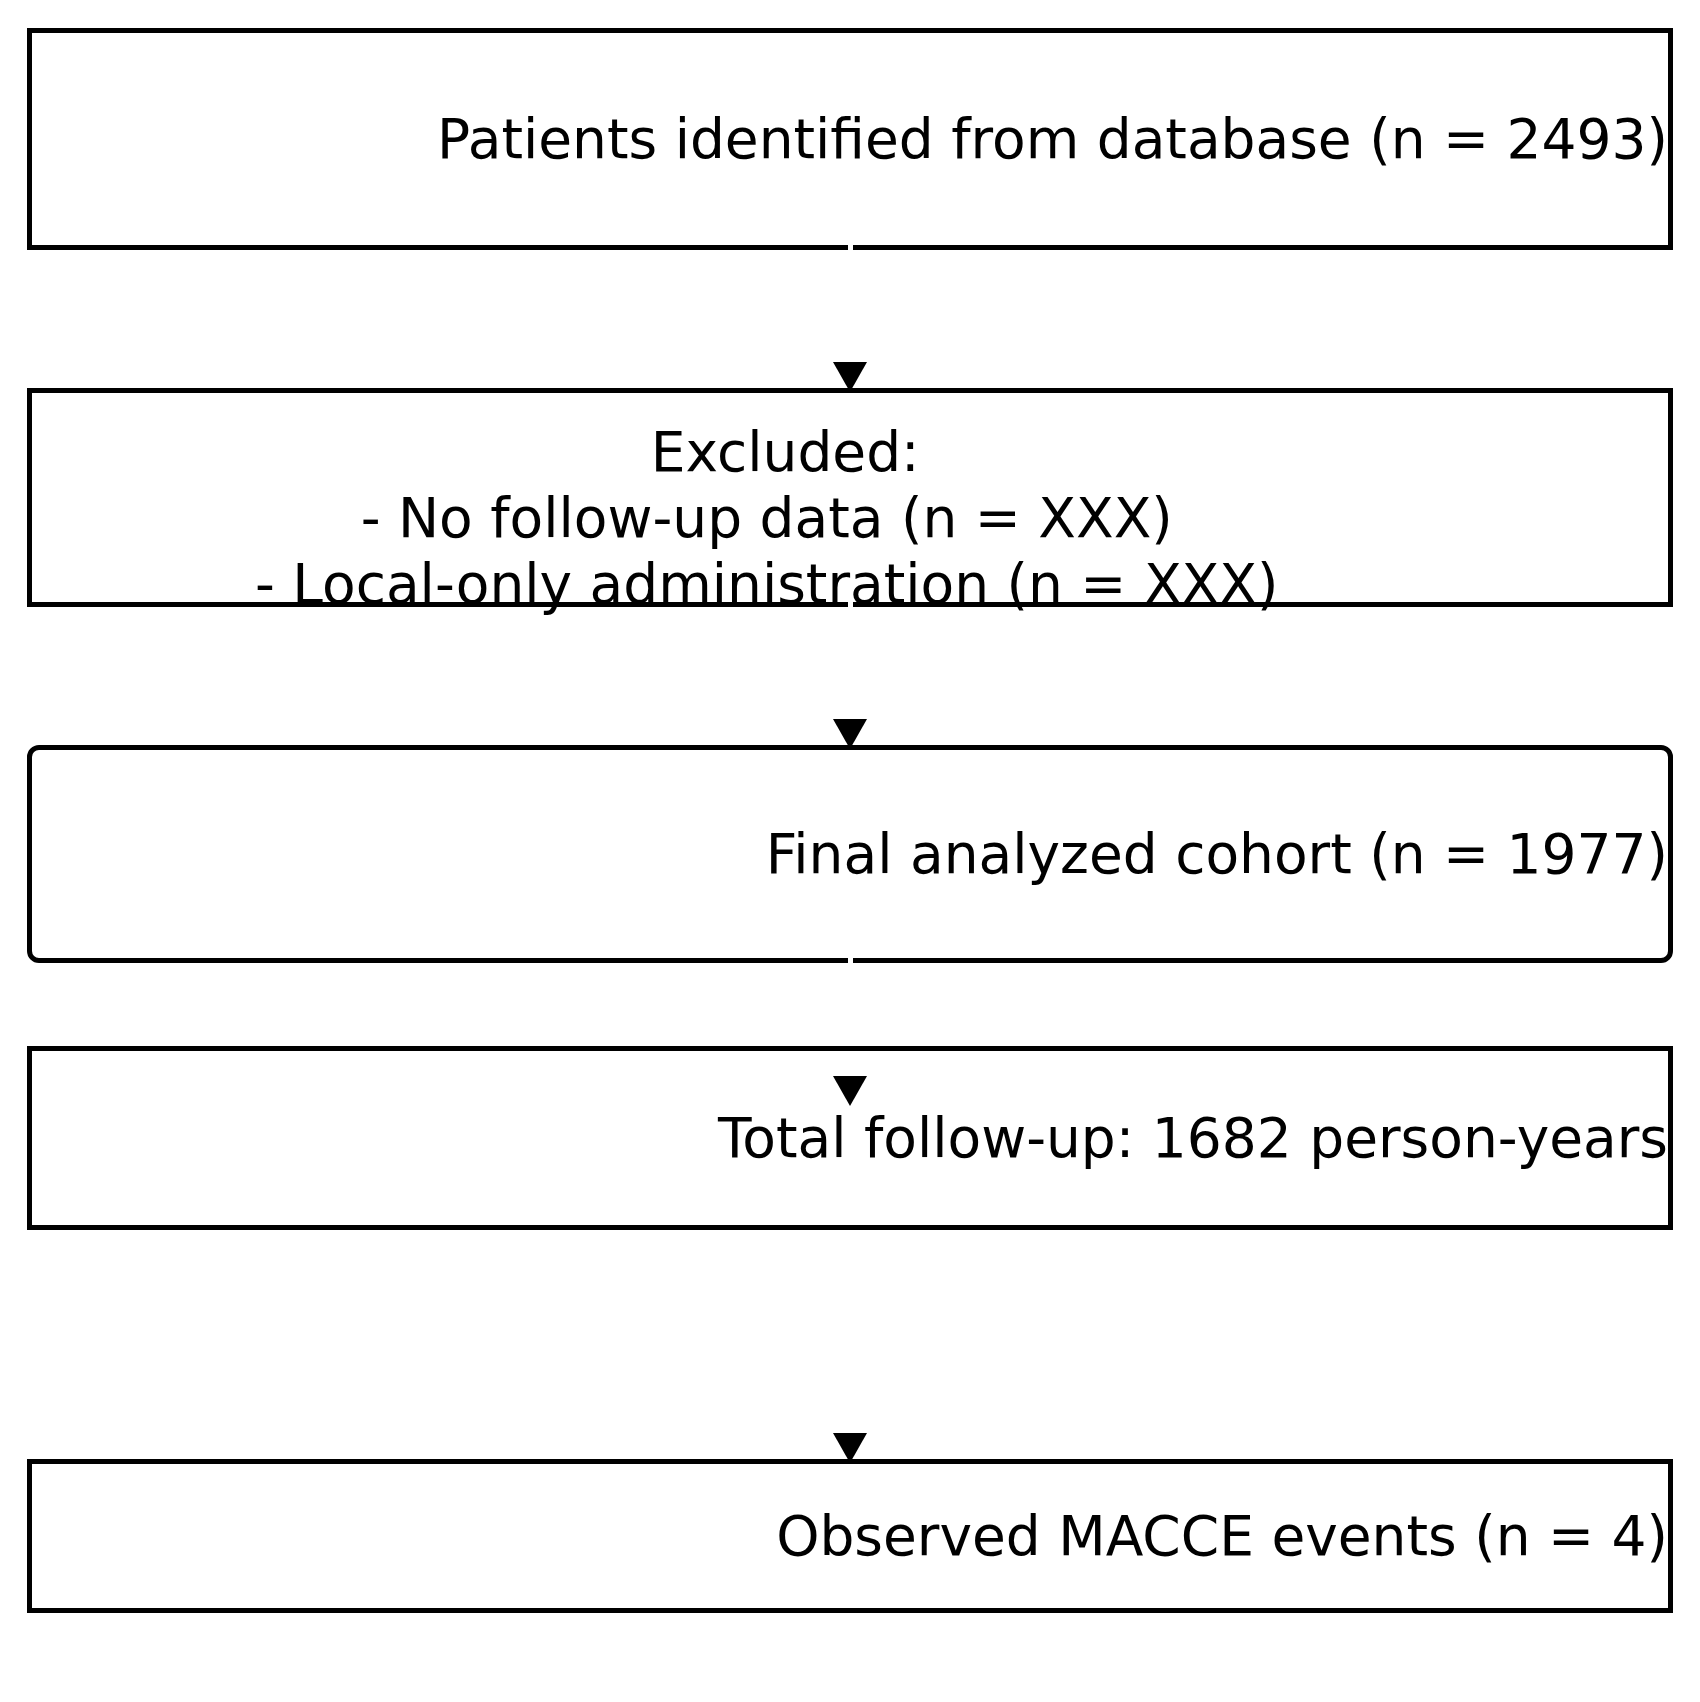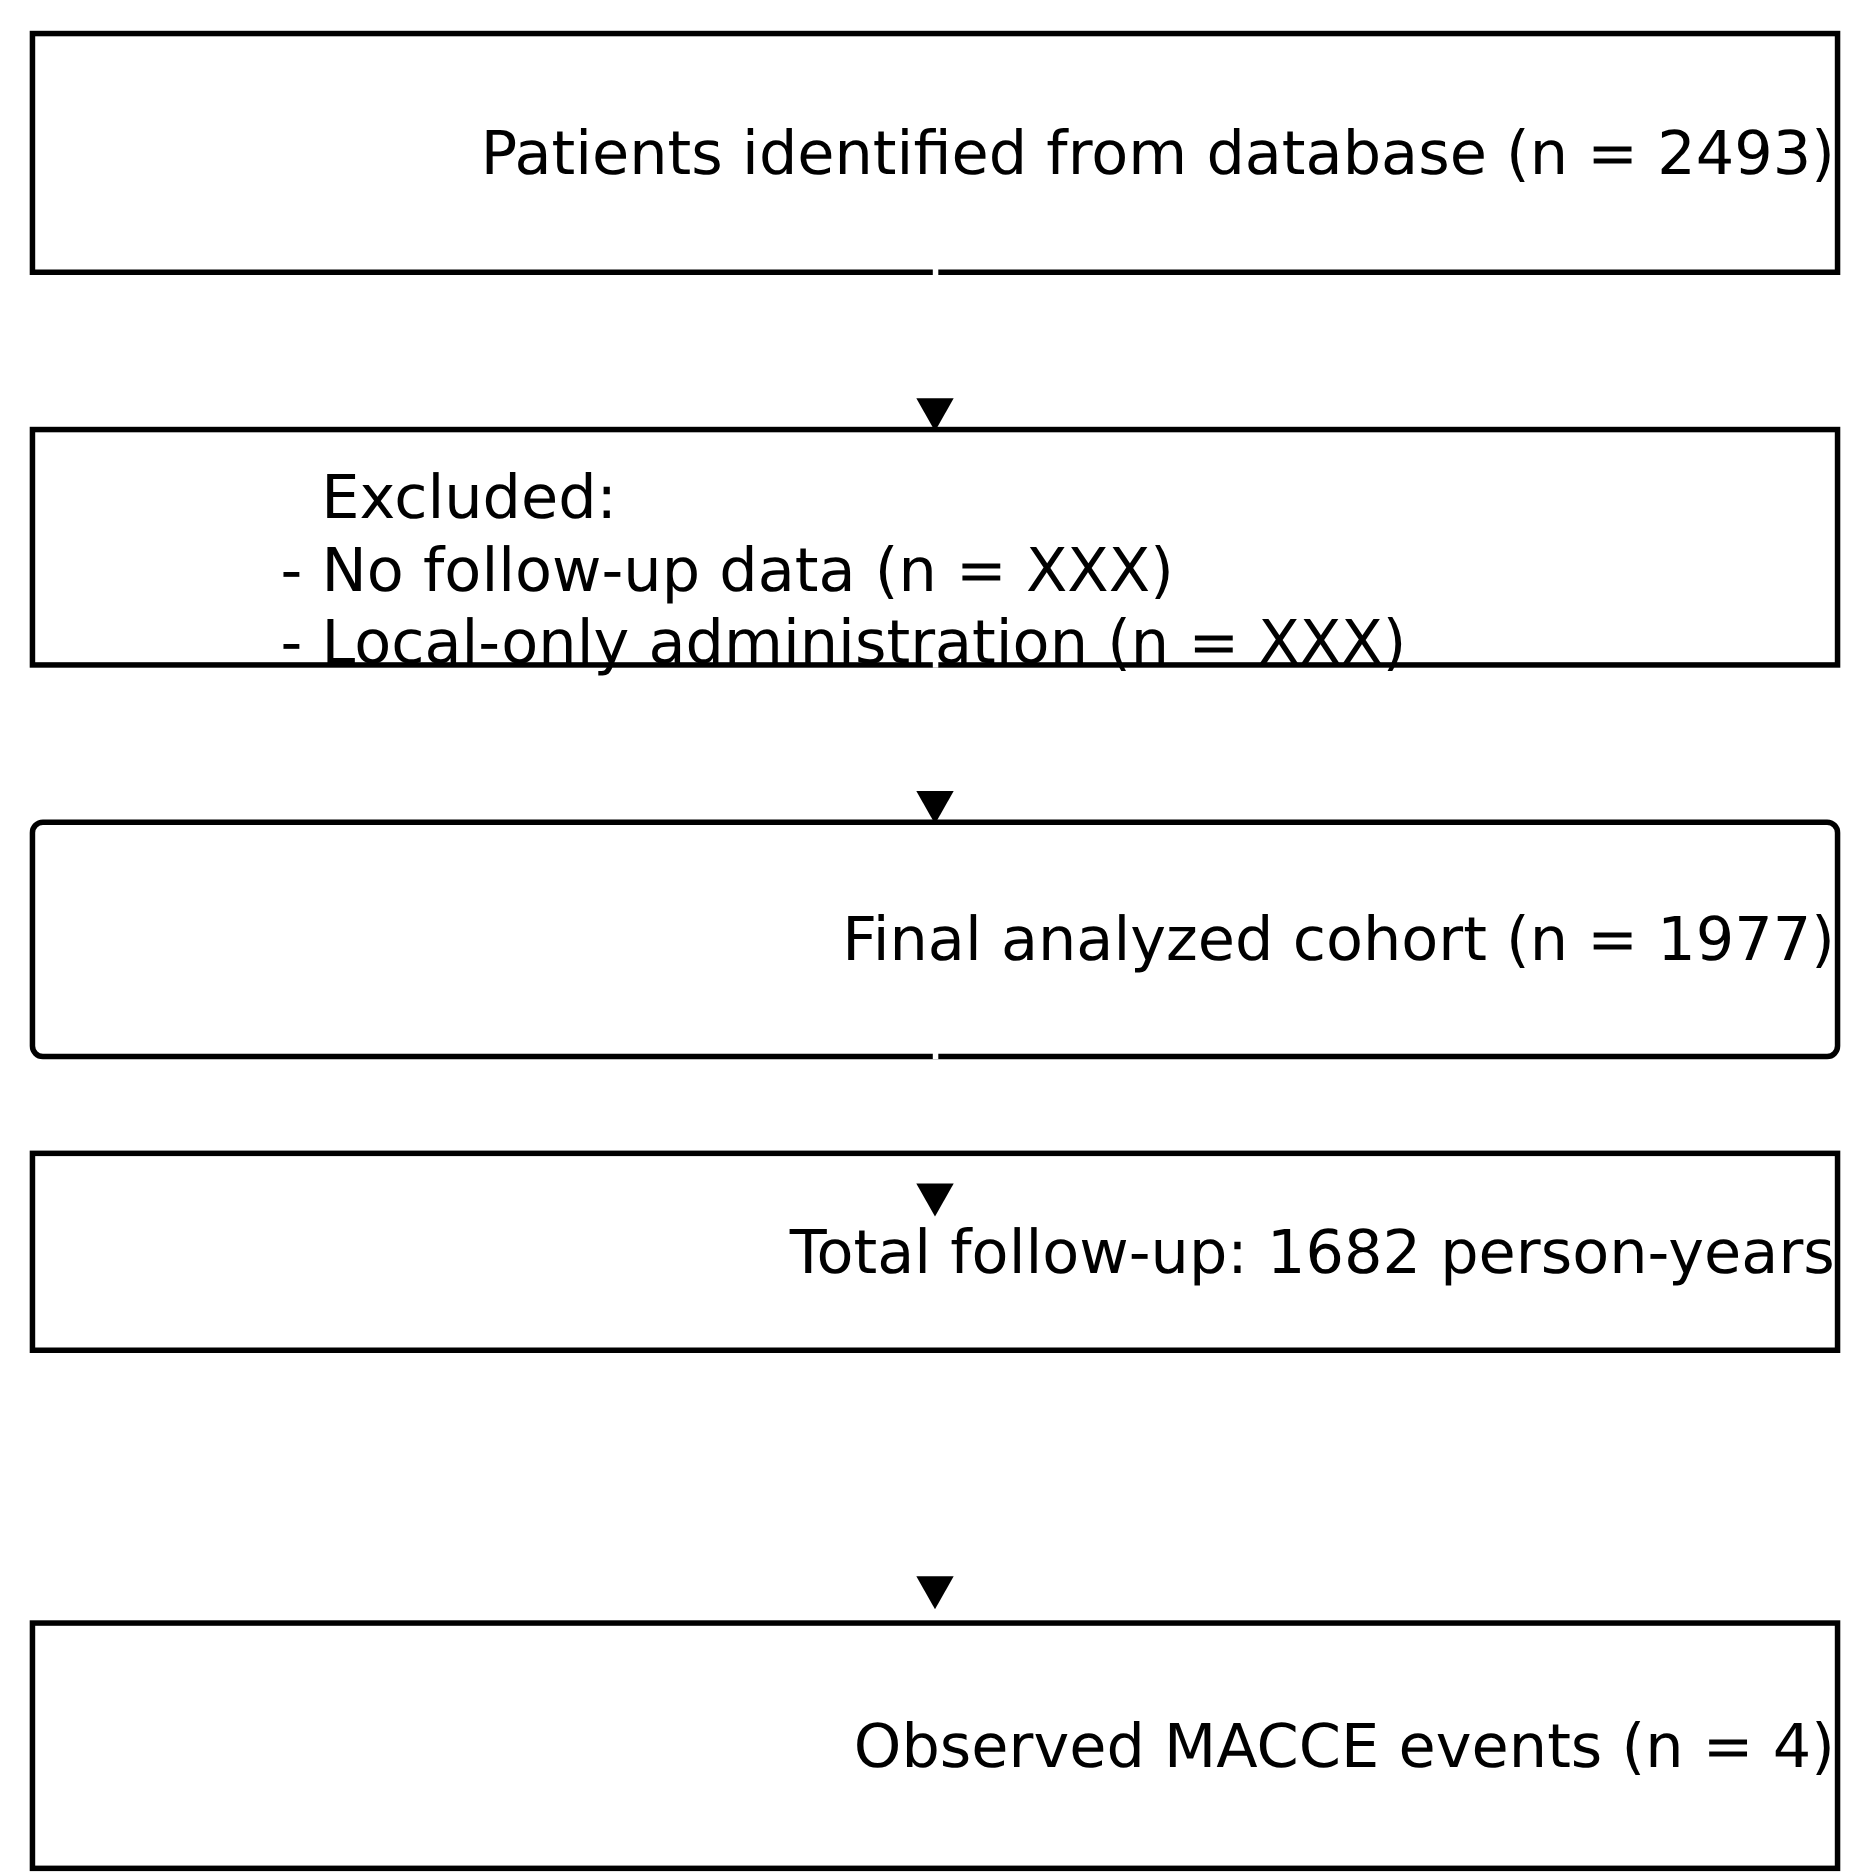--- a/index.html
+++ b/index.html
@@ -30,25 +30,25 @@
     line-height: 1.2;
     white-space: nowrap;
   }
   .fbox.align-left {
     justify-content: flex-start;
   }
   .box-1 { top: 28px;   height: 222px; }
   .box-2 { top: 388px;  height: 219px; }
   .box-3 { top: 745px;  height: 218px; border-radius: 12px; }
   .box-4 { top: 1046px; height: 184px; }
-  .box-5 { top: 1459px; height: 228px; margin-top: 14px; }
+  .box-5 { top: 1459px; height: 154px; }
 
   .excl-block {
     padding-left: 223px;
-    text-align: left;
+    text-align: center;
     margin-top: 40px;
   }
   .excl-line-head {
     margin-left: 37px;
   }
 
   .arrow-head {
     position: absolute;
     left: 833px;
     width: 0;

